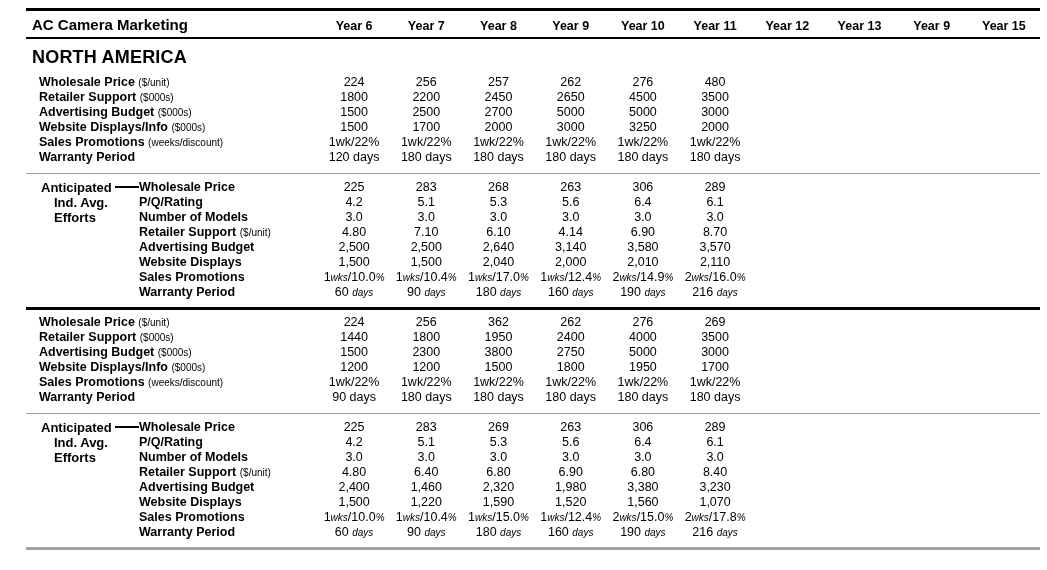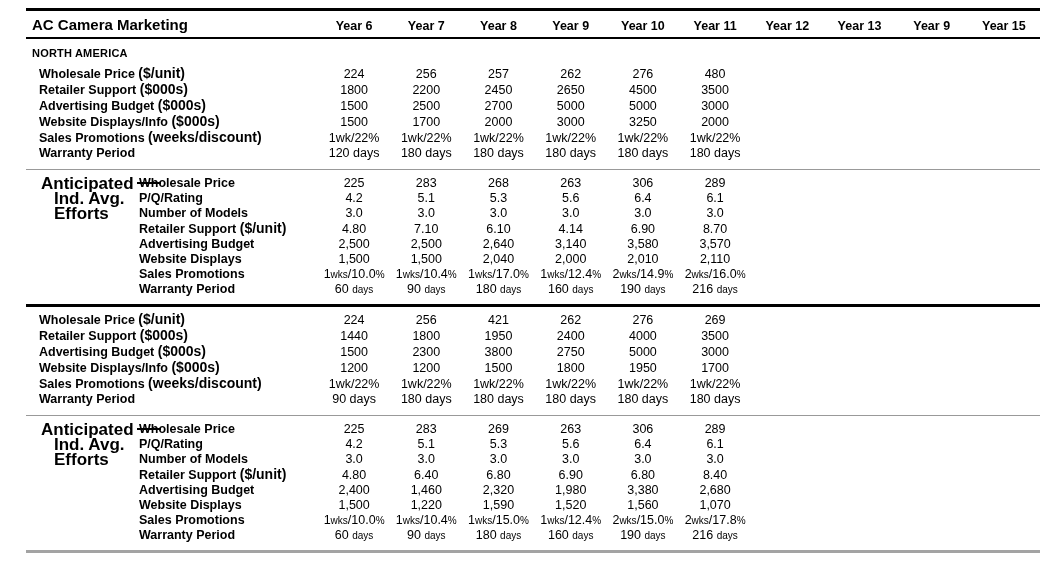--- a/index.html
+++ b/index.html
@@ -37,53 +37,53 @@
   }
   .col-head {
     font-size: 13px;
     font-weight: bold;
     text-align: center;
     white-space: nowrap;
   }
   .section { padding: 5px 0 7px 0; }
   .section + .section { border-top: 3px solid #000; }
   .section-title {
-    font-size: 11px;
+    font-size: 18px;
     font-weight: bold;
     padding-left: 6px;
     margin: 3px 0 7px 0;
     letter-spacing: 0.2px;
   }
   .row { line-height: 15px; }
   .row-label {
     font-weight: bold;
     font-size: 12.5px;
     padding-left: 13px;
     white-space: nowrap;
   }
-  .unit { font-size: 14px; font-weight: bold; }
+  .unit { font-size: 10px; font-weight: normal; }
   .cell {
     text-align: center;
     font-size: 12.5px;
     white-space: nowrap;
   }
-  .sm { font-size: 10px; }
+  .sm { font-size: 10px; font-style: italic; }
   .anticipated {
     position: relative;
     margin-top: 8px;
     border-top: 1px solid #999;
     padding-top: 6px;
   }
   .anticipated .row-label { padding-left: 113px; }
   .ant-label {
     position: absolute;
     left: 15px;
     top: 6px;
     font-weight: bold;
-    font-size: 17px;
+    font-size: 13px;
     line-height: 15px;
     white-space: nowrap;
   }
   .ant-line.indent { padding-left: 13px; }
   .dash {
     display: inline-block;
     width: 24px;
     border-top: 2px solid #000;
     vertical-align: middle;
     margin: 0 0 3px 3px;
@@ -302,21 +302,21 @@
               <div class="cell"></div>
             </div>
           </div>
         </section>
         <section class="section">
           <div class="rows">
             <div class="row grid">
               <div class="row-label"><span>Wholesale Price</span> <span class="unit">($/unit)</span></div>
               <div class="cell">224</div>
               <div class="cell">256</div>
-              <div class="cell">421</div>
+              <div class="cell">362</div>
               <div class="cell">262</div>
               <div class="cell">276</div>
               <div class="cell">269</div>
               <div class="cell"></div>
               <div class="cell"></div>
               <div class="cell"></div>
               <div class="cell"></div>
             </div>
             <div class="row grid">
               <div class="row-label"><span>Retailer Support</span> <span class="unit">($000s)</span></div>
@@ -442,21 +442,21 @@
               <div class="cell"></div>
               <div class="cell"></div>
             </div>
             <div class="row grid">
               <div class="row-label"><span>Advertising Budget</span></div>
               <div class="cell">2,400</div>
               <div class="cell">1,460</div>
               <div class="cell">2,320</div>
               <div class="cell">1,980</div>
               <div class="cell">3,380</div>
-              <div class="cell">2,680</div>
+              <div class="cell">3,230</div>
               <div class="cell"></div>
               <div class="cell"></div>
               <div class="cell"></div>
               <div class="cell"></div>
             </div>
             <div class="row grid">
               <div class="row-label"><span>Website Displays</span></div>
               <div class="cell">1,500</div>
               <div class="cell">1,220</div>
               <div class="cell">1,590</div>

